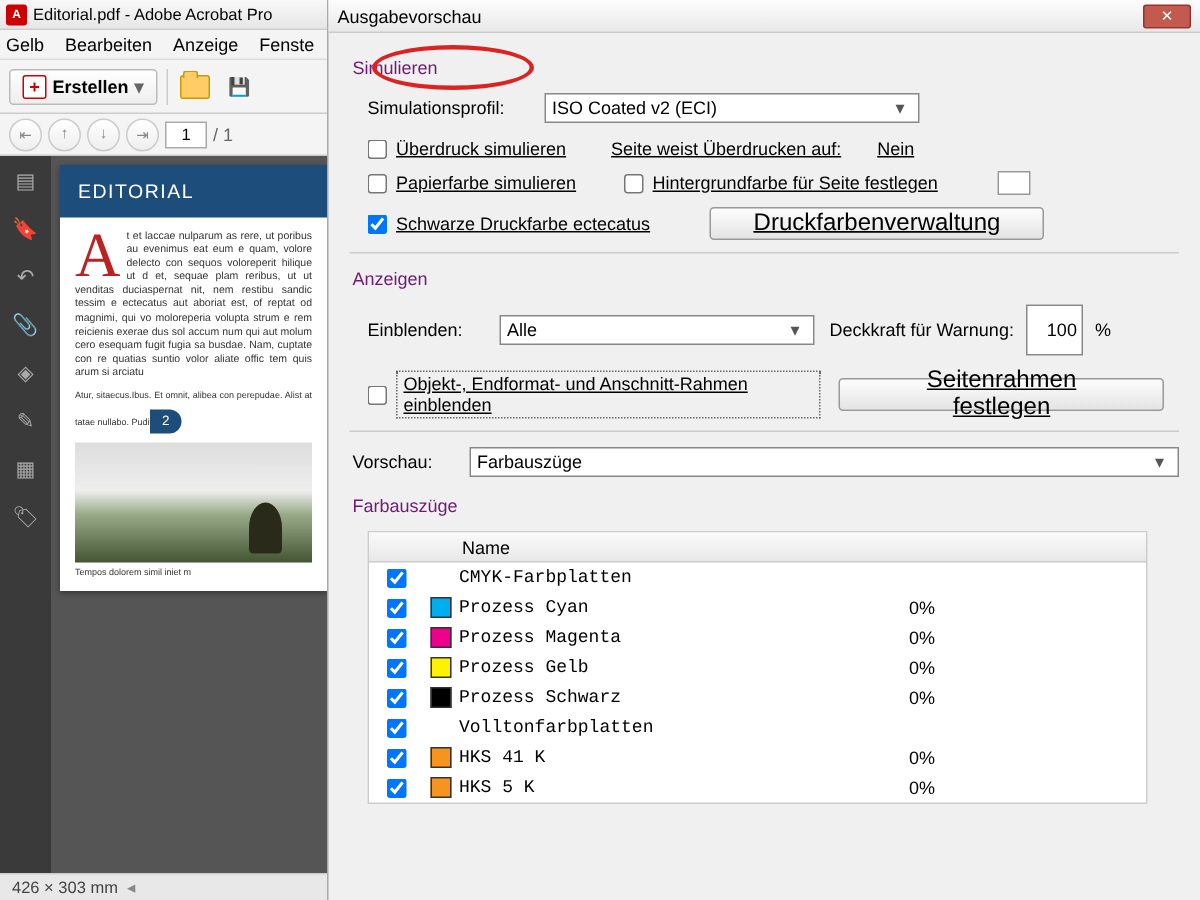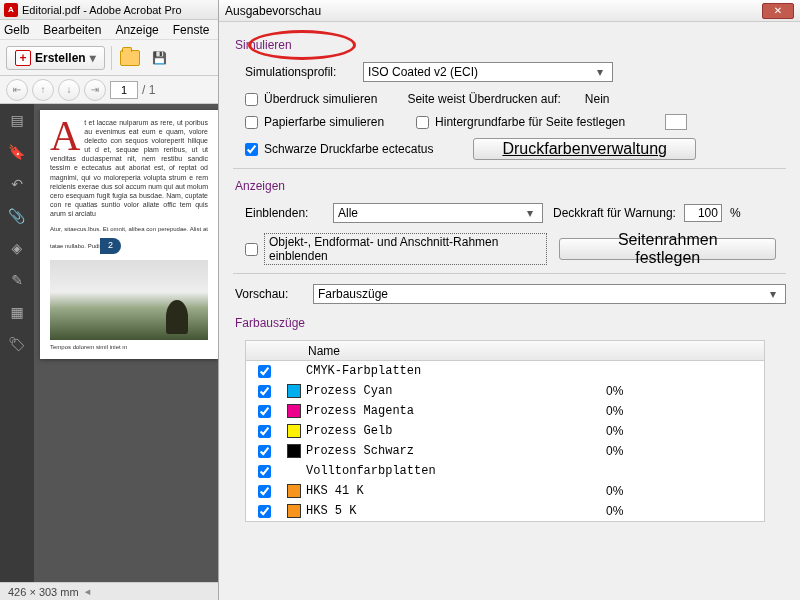--- a/index.html
+++ b/index.html
@@ -136,29 +136,29 @@
   width:108px; height:30px; left:248px; top:30px; pointer-events:none;
 }
 .row { display:flex; align-items:center; margin:0 0 10px 12px; gap:8px; font-size:12px;}
 .label { min-width:110px; }
 .select {
   background:#fff;border:1px solid #888;height:20px;
   display:flex;align-items:center;padding:0 4px;font-size:12px;
 }
 .select.wide{ width:250px;}
 .select .arrow{margin-left:auto;width:16px;text-align:center;color:#555;}
-.checkbox-row { display:flex;align-items:center;margin:0 0 8px 12px;gap:6px;font-size:12px;}
+.checkbox-row { display:flex;align-items:center;margin:0 0 8px 12px;gap:6px;font-size:12px;text-decoration:underline;}
 input[type=checkbox]{width:13px;height:13px;margin:0;}
 .btn {
   background:linear-gradient(#fdfdfd,#e4e4e4);border:1px solid #999;
   border-radius:3px;height:22px;padding:0 28px;font-size:16px;
   display:inline-flex;align-items:center;
 }
 .sep { height:1px;background:#ccc;margin:8px 0 10px 0;}
-.num-input{width:38px;height:18px;border:1px solid #888;text-align:right;padding:0 3px;font-size:12px;}
+.num-input{width:38px;height:34px;border:1px solid #888;text-align:right;padding:0 3px;font-size:12px;}
 .dotted-box{border:1px dotted #666;padding:1px 4px;}
 
 .tbl { margin:4px 0 0 12px; border:1px solid #ccc; background:#fff; width:520px;}
 .tbl-head { display:flex; background:linear-gradient(#fafafa,#e8e8e8);border-bottom:1px solid #ccc;height:20px;align-items:center;font-size:12px;}
 .tbl-head .c1{width:36px;} .tbl-head .c2{width:24px;} .tbl-head .c3{width:300px;padding-left:2px;} .tbl-head .c4{width:120px;}
 .tbl-row{display:flex;align-items:center;height:20px;font-size:12px;}
 .tbl-row .c1{width:36px;display:flex;justify-content:center;}
 .tbl-row .c2{width:24px;display:flex;justify-content:center;}
 .tbl-row .c3{width:300px;font-family:Liberation Mono, monospace;}
 .tbl-row .c4{width:120px;}
@@ -210,20 +210,21 @@
     <div>🔖</div>
     <div>↶</div>
     <div>📎</div>
     <div>◈</div>
     <div>✎</div>
     <div>▦</div>
     <div>🏷</div>
   </div>
   <div class="doc-view">
     <div class="page">
+      <div class="page-header small-caps">EDITORIAL</div>
       <div class="page-body">
         <span class="dropcap">A</span>
         <span>t et laccae nulparum as rere, ut poribus au evenimus eat eum e quam, volore delecto con sequos voloreperit hilique ut d et, sequae plam reribus, ut ut venditas duciaspernat nit, nem restibu sandic tessim e ectecatus aut aboriat est, of reptat od magnimi, qui vo moloreperia volupta strum e rem reicienis exerae dus sol accum num qui aut molum cero esequam fugit fugia sa busdae. Nam, cuptate con re quatias suntio volor aliate offic tem quis arum si arciatu</span>
         <div style="height:6px"></div>
         <span style="font-size:6px">Atur, sitaecus.Ibus. Et omnit, alibea con perepudae. Alist at tatae nullabo. Puditat.</span>
         <div class="page-num-badge">2</div>
         <div class="page-img"></div>
         <span style="font-size:6px">Tempos dolorem simil iniet m</span>
       </div>
     </div>

